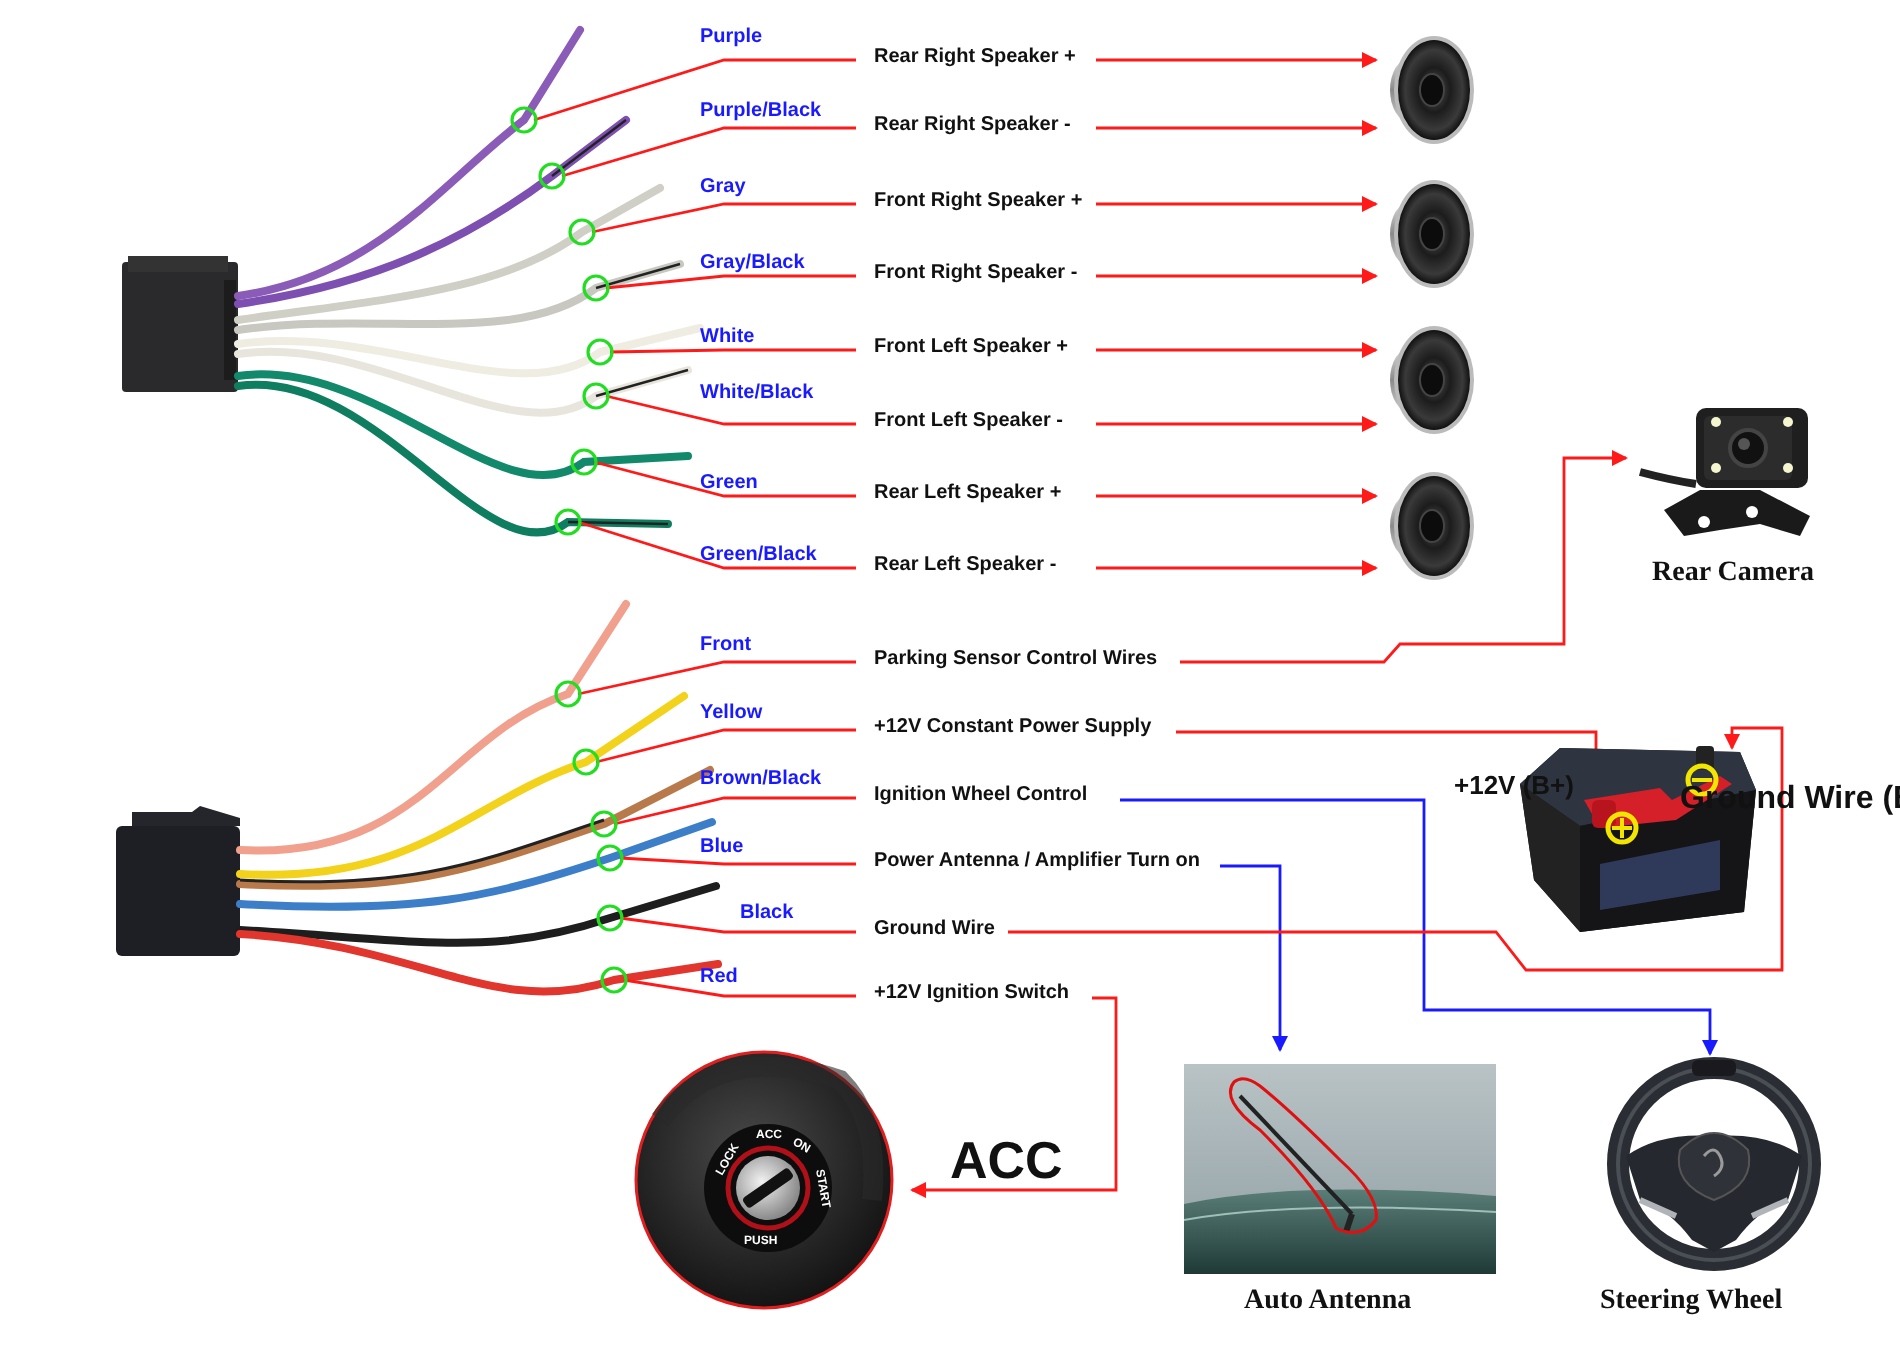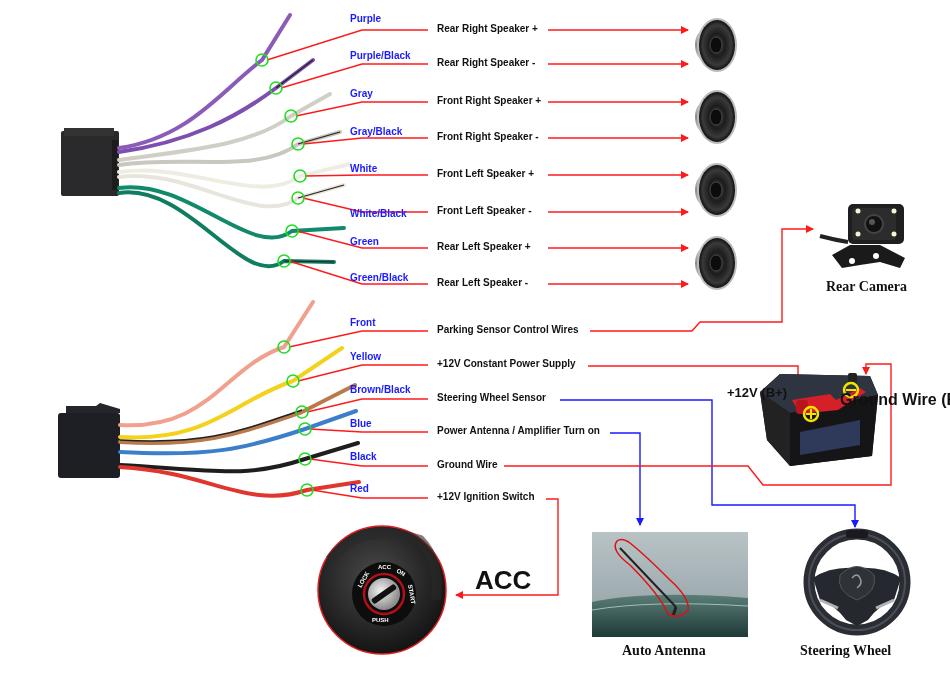--- a/index.html
+++ b/index.html
@@ -228,35 +228,35 @@
       <div class="lbl color-lbl" style="left: 350px; top: 13px;">Purple</div>
       <div class="lbl func-lbl" style="left: 437px; top: 23px;">Rear Right Speaker +</div>
       <div class="lbl color-lbl" style="left: 350px; top: 50px;">Purple/Black</div>
       <div class="lbl func-lbl" style="left: 437px; top: 57px;">Rear Right Speaker -</div>
       <div class="lbl color-lbl" style="left: 350px; top: 88px;">Gray</div>
       <div class="lbl func-lbl" style="left: 437px; top: 95px;">Front Right Speaker +</div>
       <div class="lbl color-lbl" style="left: 350px; top: 126px;">Gray/Black</div>
       <div class="lbl func-lbl" style="left: 437px; top: 131px;">Front Right Speaker -</div>
       <div class="lbl color-lbl" style="left: 350px; top: 163px;">White</div>
       <div class="lbl func-lbl" style="left: 437px; top: 168px;">Front Left Speaker +</div>
-      <div class="lbl color-lbl" style="left: 350px; top: 208px;">White/Black</div>
+      <div class="lbl color-lbl" style="left: 350px; top: 191px;">White/Black</div>
       <div class="lbl func-lbl" style="left: 437px; top: 205px;">Front Left Speaker -</div>
       <div class="lbl color-lbl" style="left: 350px; top: 236px;">Green</div>
       <div class="lbl func-lbl" style="left: 437px; top: 241px;">Rear Left Speaker +</div>
       <div class="lbl color-lbl" style="left: 350px; top: 272px;">Green/Black</div>
       <div class="lbl func-lbl" style="left: 437px; top: 277px;">Rear Left Speaker -</div>
       <div class="lbl color-lbl" style="left: 350px; top: 317px;">Front</div>
       <div class="lbl func-lbl" style="left: 437px; top: 324px;">Parking Sensor Control Wires</div>
       <div class="lbl color-lbl" style="left: 350px; top: 351px;">Yellow</div>
       <div class="lbl func-lbl" style="left: 437px; top: 358px;">+12V Constant Power Supply</div>
       <div class="lbl color-lbl" style="left: 350px; top: 384px;">Brown/Black</div>
-      <div class="lbl func-lbl" style="left: 437px; top: 392px;">Steering Wheel Sensor</div>
+      <div class="lbl func-lbl" style="left: 437px; top: 392px;">Ignition Wheel Control</div>
       <div class="lbl color-lbl" style="left: 350px; top: 418px;">Blue</div>
       <div class="lbl func-lbl" style="left: 437px; top: 425px;">Power Antenna / Amplifier Turn on</div>
-      <div class="lbl color-lbl" style="left: 350px; top: 451px;">Black</div>
+      <div class="lbl color-lbl" style="left: 370px; top: 451px;">Black</div>
       <div class="lbl func-lbl" style="left: 437px; top: 459px;">Ground Wire</div>
       <div class="lbl color-lbl" style="left: 350px; top: 483px;">Red</div>
       <div class="lbl func-lbl" style="left: 437px; top: 491px;">+12V  Ignition Switch</div>
     </div>
 
 
 <div class="lbl dev-lbl" style="left:826px;top:279px;">Rear Camera</div>
 <div class="lbl mid-lbl" style="left:727px;top:349px;margin-top:36px;">+12V  (B+)</div>
 <div class="lbl func-lbl" style="left:840px;top:351px;font-size:16px;margin-top:40px;">Ground Wire (B-)</div>
 <div class="lbl big-lbl" style="left:475px;top:565px;">ACC</div>

